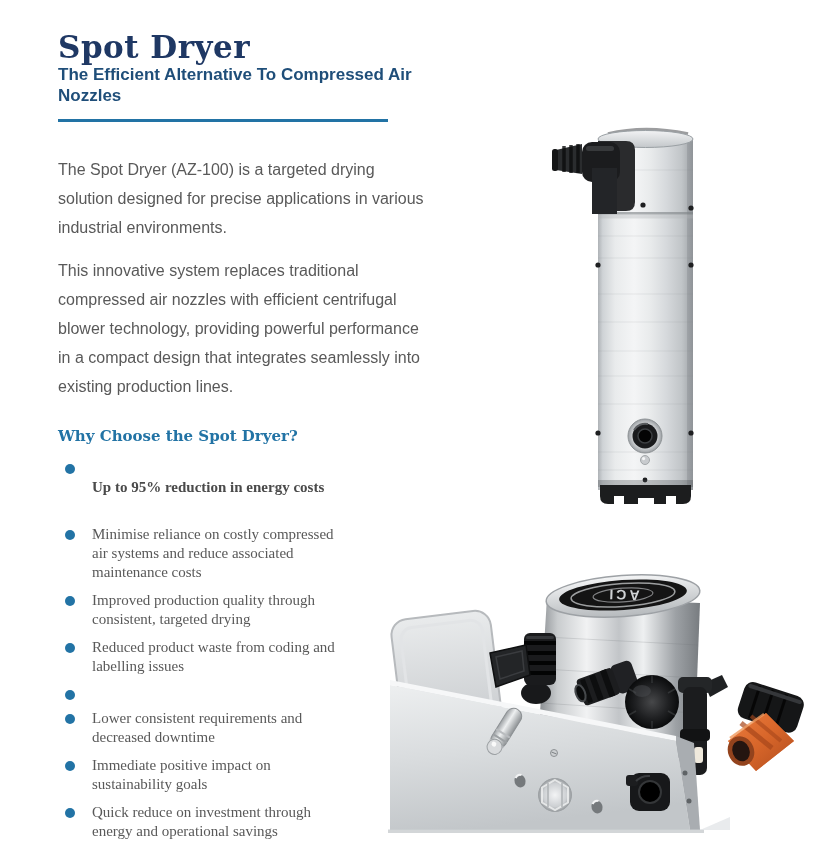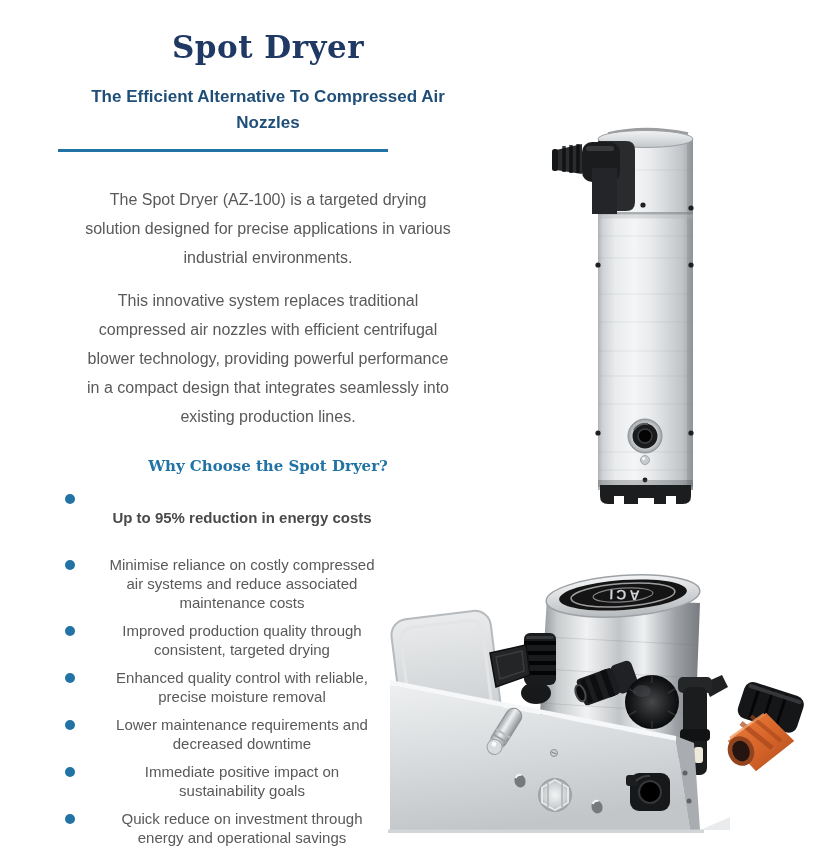--- a/index.html
+++ b/index.html
@@ -2,42 +2,42 @@
 <html style="--page-background: #ffffff; --title-color: #1f3864; --subtitle-color: #1f4e79; --accent-color: #2273a5; --body-text-color: #595959; --bold-text-color: #4a4a4a; --nozzle-orange: #d8662a;"><head>
 <meta charset="utf-8">
 <style>
   * { margin:0; padding:0; box-sizing:border-box; }
   html,body { background:#fff; }
   body {
     width:822px; height:858px; position:relative; overflow:hidden;
     font-family:"Liberation Sans", sans-serif;
     background:var(--page-background,#fff);
   }
-  .content { position:absolute; left:58px; top:30px; width:420px;text-align:center; }
+  .content { position:absolute; left:58px; top:30px; width:420px; }
   .page-title {
     font-family:"DejaVu Serif", serif;
     font-weight:bold; font-size:31px; line-height:1.1; letter-spacing:.5px;
     color:var(--title-color,#1f3864);
   }
   .page-subtitle {
-    margin-top:20px; font-size:17px; font-weight:bold; line-height:26px;
+    margin-top:0; font-size:17px; font-weight:bold; line-height:21px;
     color:var(--subtitle-color,#1f4e79);
   }
   .rule { margin-top:13px; width:330px; height:3px; background:var(--accent-color,#2273a5); }
   .intro p {
     margin-top:14px; font-size:16px; line-height:29px; white-space:pre-line;
     color:var(--body-text-color,#595959);
   }
   .intro p:first-child { margin-top:33px; }
   .benefits-heading {
     margin-top:26px;
     font-family:"DejaVu Serif", serif; font-weight:bold; font-size:15px;
     color:var(--accent-color,#2273a5);
   }
-  ul.benefits { margin-top:14px; list-style:none; }
+  ul.benefits { margin-top:14px; list-style:none;font-family:Liberation Serif, serif; }
   ul.benefits li { display:flex; gap:17px; margin-bottom:9px; }
   .dot {
     flex:0 0 auto; width:10px; height:10px; border-radius:50%;
     background:var(--accent-color,#2273a5); margin-top:5px; margin-left:7px;
   }
   .bt {
     font-size:15px; line-height:19px; white-space:pre-line; width:300px;
     color:var(--body-text-color,#595959);
   }
   .bt .lead { display:block; font-weight:bold; color:var(--bold-text-color,#4a4a4a); }
@@ -84,26 +84,29 @@
 air systems and reduce associated
 maintenance costs</div>
     </li>
     <li>
       <span class="dot"></span>
       <div class="bt">Improved production quality through
 consistent, targeted drying</div>
     </li>
     <li>
       <span class="dot"></span>
-      <div class="bt">Enhanced quality control with reliable,
-precise moisture removal</div>
-    </li>
-    <li>
-      <span class="dot"></span>
-      <div class="bt">Lower maintenance requirements and
+      <div class="bt">Reduced product waste from coding and
+labelling issues</div>
+    </li>
+    <li>
+      <span class="dot"></span>
+    </li>
+    <li>
+      <span class="dot"></span>
+      <div class="bt">Lower consistent requirements and
 decreased downtime</div>
     </li>
     <li>
       <span class="dot"></span>
       <div class="bt">Immediate positive impact on
 sustainability goals</div>
     </li>
     <li>
       <span class="dot"></span>
       <div class="bt">Quick reduce on investment through

